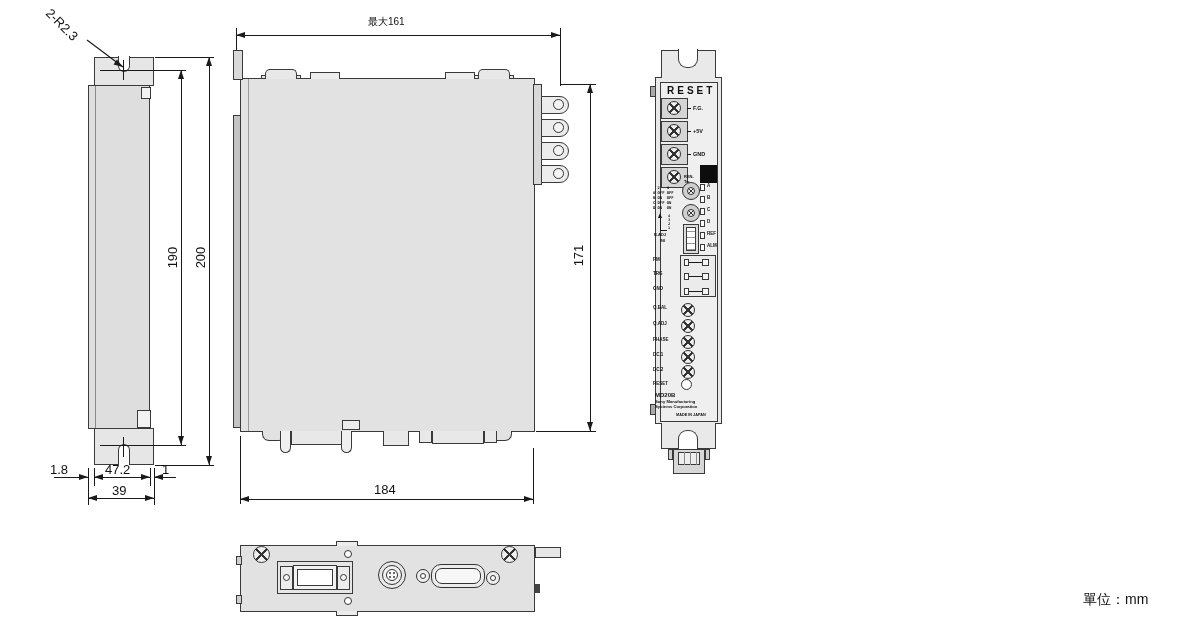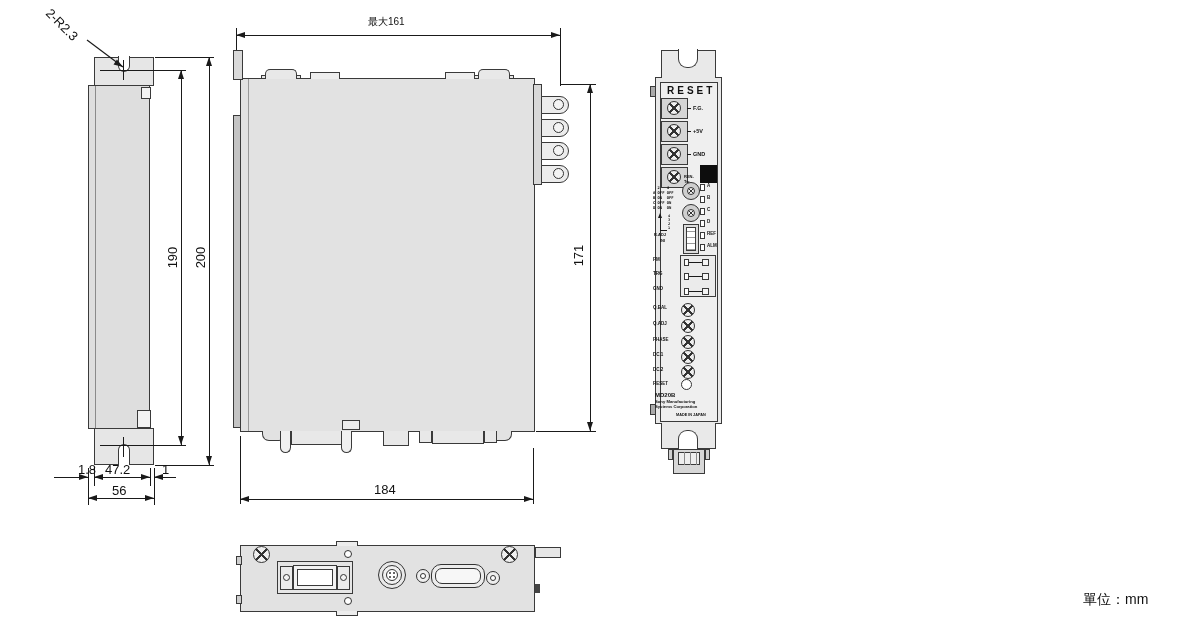--- a/index.html
+++ b/index.html
@@ -58,31 +58,31 @@
     <div class="dim dv" style="left:156px;top:250px;width:32px;background:transparent;">190</div>
     <div class="lv" style="left:209px;top:57px;height:408px;"></div>
     <div class="au" style="left:206px;top:57px;"></div>
     <div class="ad" style="left:206px;top:456px;"></div>
     <div class="dim dv" style="left:184px;top:250px;width:32px;background:transparent;">200</div>
 
     <div class="lv" style="left:88px;top:468px;height:37px;"></div>
     <div class="lv" style="left:94px;top:468px;height:18px;"></div>
     <div class="lv" style="left:150px;top:468px;height:18px;"></div>
     <div class="lv" style="left:154px;top:468px;height:37px;"></div>
-    <div class="dim" style="left:48px;top:462px;background:transparent;margin-left:28px;">1.8</div>
+    <div class="dim" style="left:48px;top:462px;background:transparent;">1.8</div>
     <div class="lh" style="left:54px;top:477px;width:34px;"></div>
     <div class="ar" style="left:79px;top:474px;"></div>
     <div class="dim" style="left:103px;top:462px;background:transparent;">47.2</div>
     <div class="lh" style="left:94px;top:477px;width:56px;"></div>
     <div class="al" style="left:94px;top:474px;"></div>
     <div class="ar" style="left:141px;top:474px;"></div>
     <div class="dim" style="left:160px;top:462px;background:transparent;">1</div>
     <div class="lh" style="left:154px;top:477px;width:22px;"></div>
     <div class="al" style="left:154px;top:474px;"></div>
-    <div class="dim" style="left:110px;top:483px;background:transparent;">56</div>
+    <div class="dim" style="left:110px;top:483px;background:transparent;">39</div>
     <div class="lh" style="left:88px;top:498px;width:66px;"></div>
     <div class="al" style="left:88px;top:495px;"></div>
     <div class="ar" style="left:145px;top:495px;"></div>
   </div>
 
   <div>
     <div class="f" style="left:240px;top:78px;width:295px;height:354px;"></div>
     <div class="lv" style="left:248px;top:79px;height:352px;background:#999;"></div>
     <div class="f" style="left:233px;top:50px;width:10px;height:30px;background:#d9d9d9;"></div>
     <div class="f" style="left:233px;top:115px;width:8px;height:313px;background:#c4c4c4;"></div>

